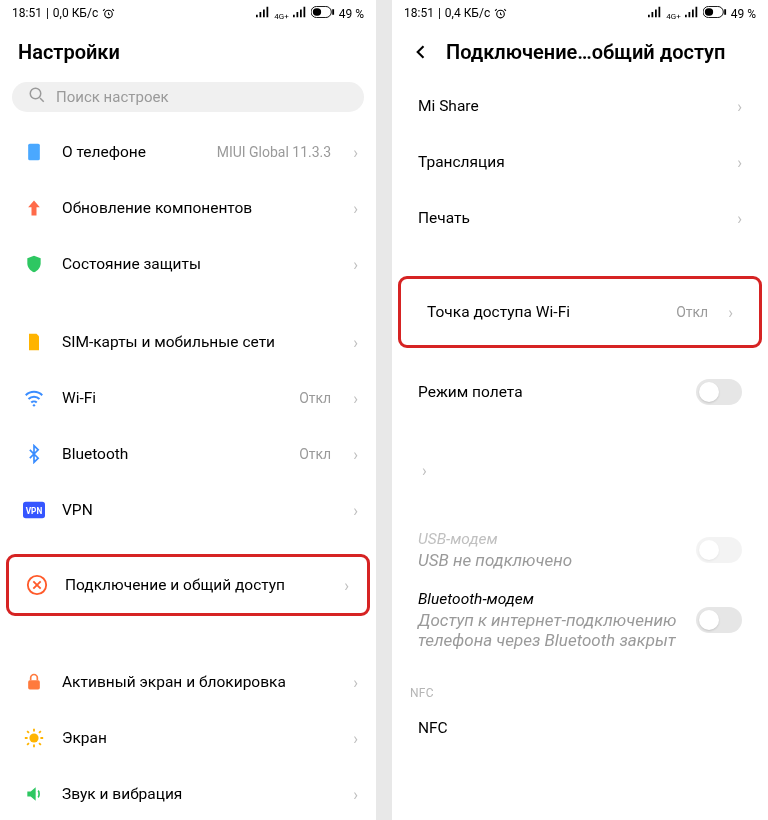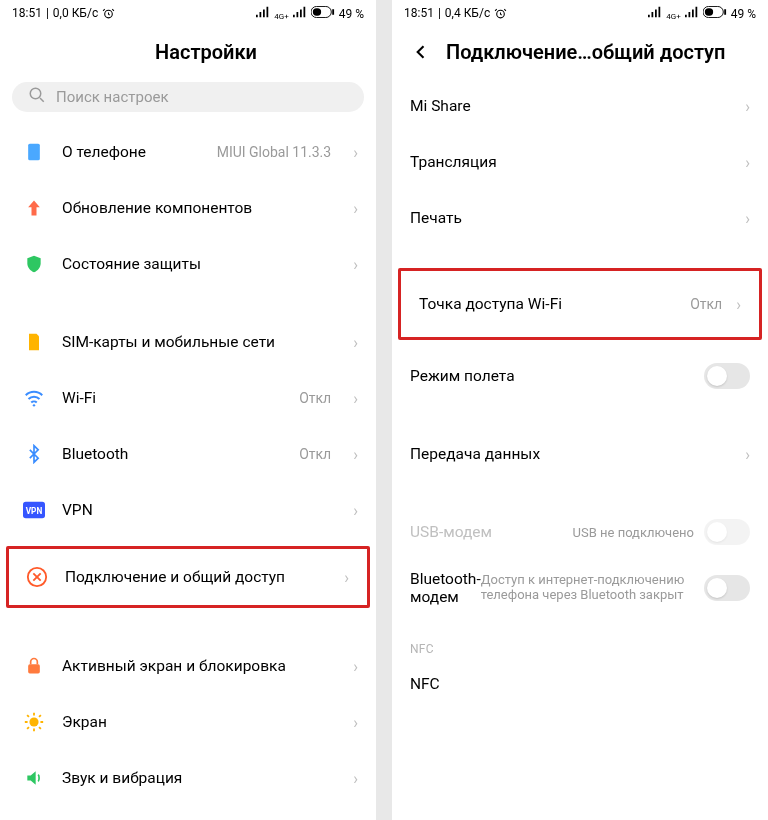--- a/index.html
+++ b/index.html
@@ -31,21 +31,21 @@
   .status-left { display: flex; align-items: center; gap: 4px; text-align: center; }
   .status-right { display: flex; align-items: flex-end; gap: 4px; }
   .alarm-icon, .signal-icon, .battery-icon { display: inline-flex; }
   .title-bar {
     height: 52px;
     display: flex;
     align-items: center;
     padding: 0 18px;
     gap: 14px;
   }
-  .title-bar.centered { justify-content: center; margin-left: 36px; }
+  .title-bar.centered { justify-content: flex-start; }
   .title-bar h1 {
     font-size: 20px;
     font-weight: 600;
     color: #000;
   }
   .back-arrow { width: 22px; height: 22px; display:flex; align-items:center; justify-content:center; }
   .search {
     margin: 4px 12px 12px;
     height: 30px;
     background: #f0f0f0;
@@ -103,36 +103,36 @@
     position:absolute;
     width:20px; height:20px;
     background:#fff;
     border-radius:50%;
     top:3px; left:3px;
     box-shadow:0 1px 2px rgba(0,0,0,.15);
   }
   .switch.disabled { opacity:.45; }
   .hl-red {
     border: 3px solid #d62323;
-    border-radius: 2px;
-    margin: 8px 6px;
+    border-radius: 9px;
+    margin: 16px 6px;
   }
   .hl-red .row { padding-left: 16px; }
   .r2-row {
     display:flex;
     align-items:center;
     min-height:56px;
-    padding: 10px 18px;
-    gap: 10px;
+    padding: 10px 26px;
+    gap: 16px;
   }
   .r2-row .label { flex:1; font-size:15.5px; }
   .r2-row .value { font-size:14px; color:#9a9a9a; }
   .r2-row .chev { color:#bfbfbf; font-size:16px; margin-left:4px; }
-  .r2-row .col { flex:1; display:flex; flex-direction:row; }
-  .r2-row .sub { font-size:13px; color:#9a9a9a; margin-top:2px; }
+  .r2-row .col { flex:1; display:flex; flex-direction:column;font-style:italic; }
+  .r2-row .sub { font-size:17px; color:#9a9a9a; margin-top:2px; }
 </style>
 </head>
 <body>
 
 <div class="screen left">
   <div class="status-bar">
     <div class="status-left">
       <span>18:51</span>
       <span>|</span>
       <span>0,0 КБ/с</span>
@@ -385,21 +385,20 @@
     </div>
 
     <div class="r2-row">
       <span class="label">Режим полета</span>
       <span class="switch"></span>
     </div>
 
     <div class="gap"></div>
 
     <div class="r2-row">
-      <span class="label">Передача данных</span>
       <span class="chev">›</span>
     </div>
 
     <div class="gap"></div>
 
     <div class="r2-row">
       <div class="col">
         <span class="label" style="color:#c0c0c0">USB-модем</span>
         <span class="sub">USB не подключено</span>
       </div>

